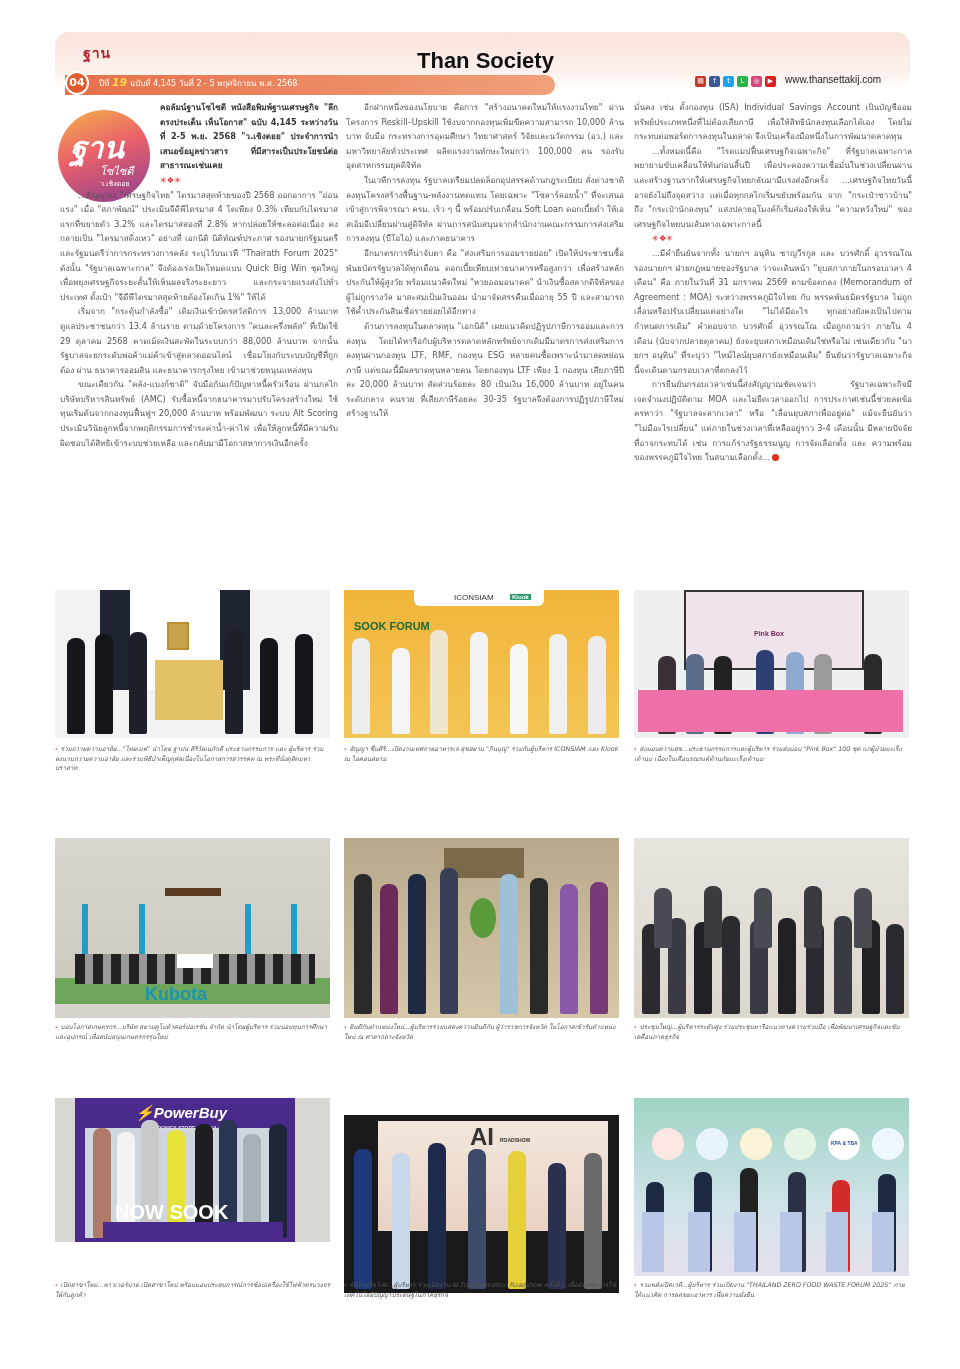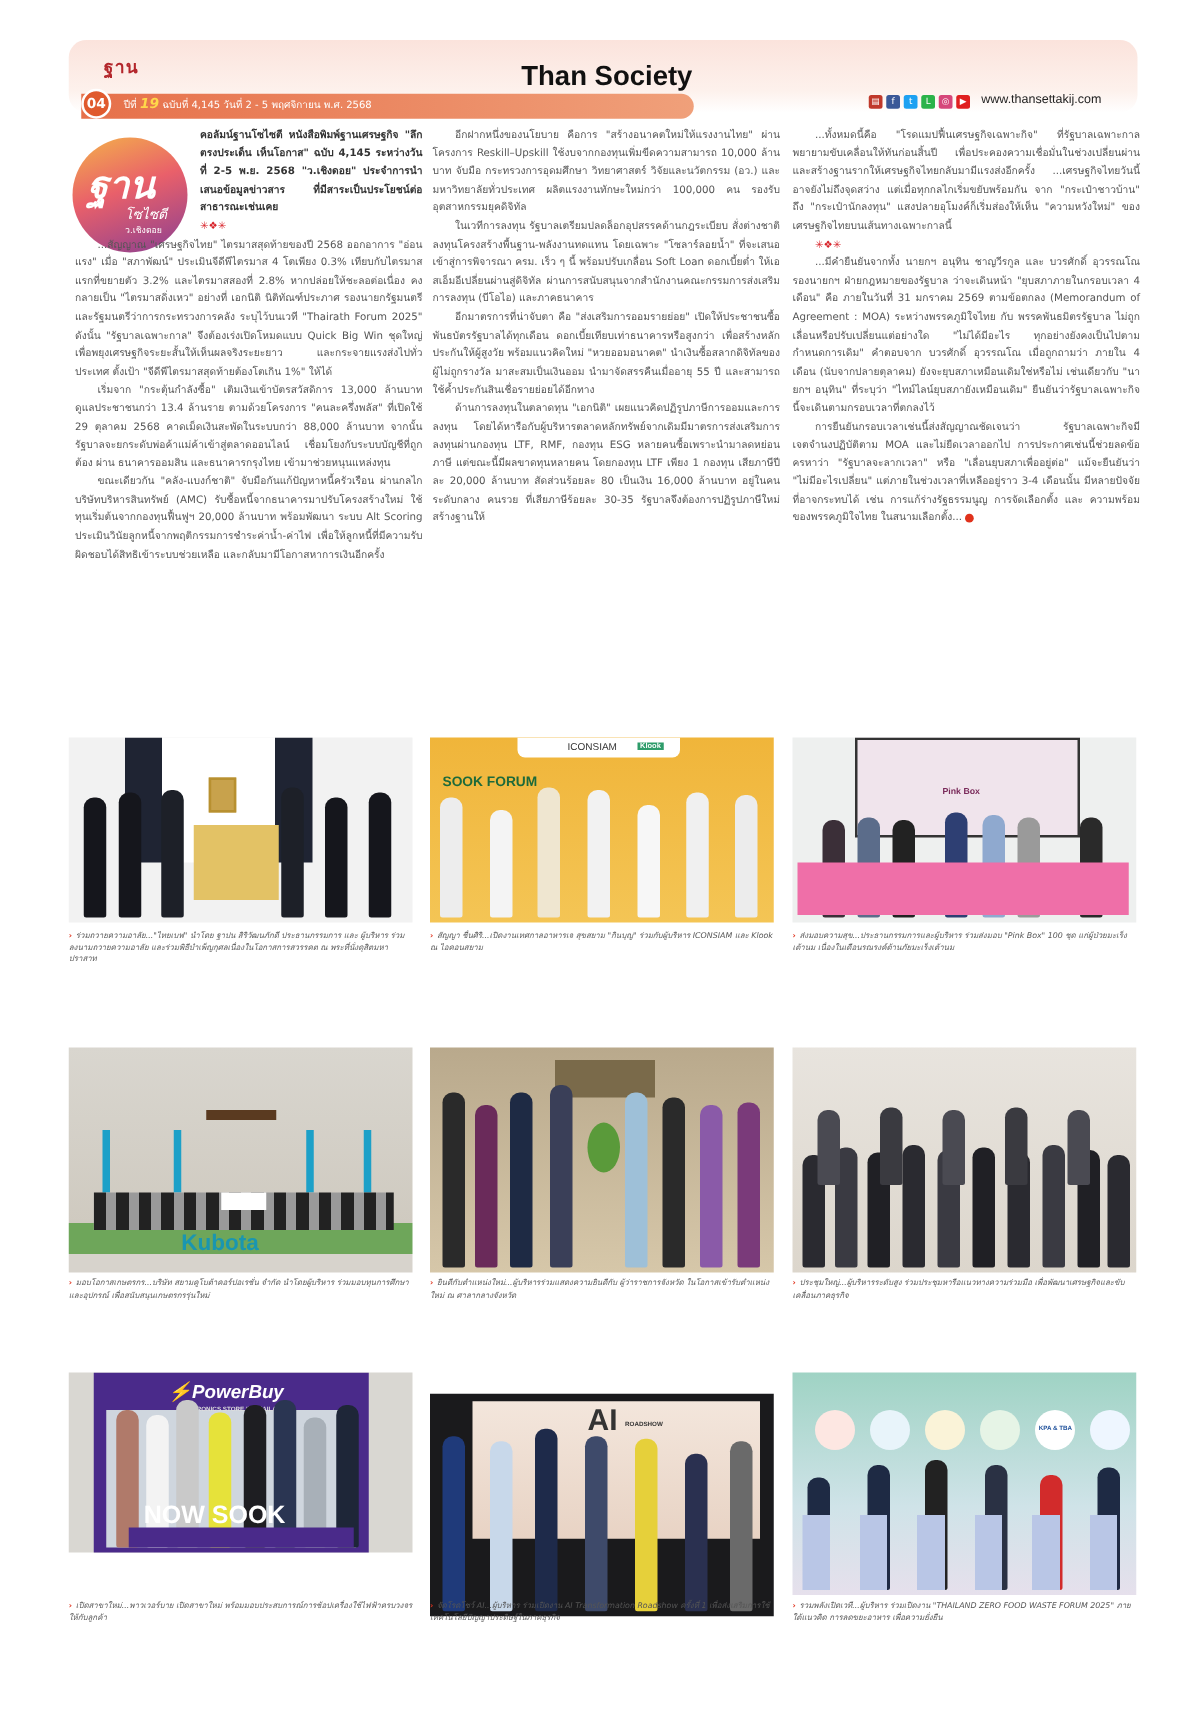--- a/index.html
+++ b/index.html
@@ -74,20 +74,21 @@
 </div>
 
 <div class="col col2">
   <p>อีกฝากหนึ่งของนโยบาย คือการ "สร้างอนาคตใหม่ให้แรงงานไทย" ผ่านโครงการ Reskill–Upskill ใช้งบจากกองทุนเพิ่มขีดความสามารถ 10,000 ล้านบาท จับมือ กระทรวงการอุดมศึกษา วิทยาศาสตร์ วิจัยและนวัตกรรม (อว.) และ มหาวิทยาลัยทั่วประเทศ ผลิตแรงงานทักษะใหม่กว่า 100,000 คน รองรับอุตสาหกรรมยุคดิจิทัล</p>
   <p>ในเวทีการลงทุน รัฐบาลเตรียมปลดล็อกอุปสรรคด้านกฎระเบียบ สั่งต่างชาติลงทุนโครงสร้างพื้นฐาน-พลังงานทดแทน โดยเฉพาะ "โซลาร์ลอยน้ำ" ที่จะเสนอเข้าสู่การพิจารณา ครม. เร็ว ๆ นี้ พร้อมปรับเกลื่อน Soft Loan ดอกเบี้ยต่ำ ให้เอสเอ็มอีเปลี่ยนผ่านสู่ดิจิทัล ผ่านการสนับสนุนจากสำนักงานคณะกรรมการส่งเสริมการลงทุน (บีโอไอ) และภาคธนาคาร</p>
   <p>อีกมาตรการที่น่าจับตา คือ "ส่งเสริมการออมรายย่อย" เปิดให้ประชาชนซื้อพันธบัตรรัฐบาลได้ทุกเดือน ดอกเบี้ยเทียบเท่าธนาคารหรือสูงกว่า เพื่อสร้างหลักประกันให้ผู้สูงวัย พร้อมแนวคิดใหม่ "หวยออมอนาคต" นำเงินซื้อสลากดิจิทัลของผู้ไม่ถูกรางวัล มาสะสมเป็นเงินออม นำมาจัดสรรคืนเมื่ออายุ 55 ปี และสามารถใช้ค้ำประกันสินเชื่อรายย่อยได้อีกทาง</p>
   <p>ด้านการลงทุนในตลาดทุน "เอกนิติ" เผยแนวคิดปฏิรูปภาษีการออมและการลงทุน โดยได้หารือกับผู้บริหารตลาดหลักทรัพย์จากเดิมมีมาตรการส่งเสริมการลงทุนผ่านกองทุน LTF, RMF, กองทุน ESG หลายคนซื้อเพราะนำมาลดหย่อนภาษี แต่ขณะนี้มีผลขาดทุนหลายคน โดยกองทุน LTF เพียง 1 กองทุน เสียภาษีปีละ 20,000 ล้านบาท สัดส่วนร้อยละ 80 เป็นเงิน 16,000 ล้านบาท อยู่ในคนระดับกลาง คนรวย ที่เสียภาษีร้อยละ 30-35 รัฐบาลจึงต้องการปฏิรูปภาษีใหม่ สร้างฐานให้</p>
 </div>
 
 <div class="col col3">
+  <p class="noind">มั่นคง เช่น ตั้งกองทุน (ISA) Individual Savings Account เป็นบัญชีออมทรัพย์ประเภทหนึ่งที่ไม่ต้องเสียภาษี เพื่อให้สิทธินักลงทุนเลือกได้เอง โดยไม่กระทบต่อพอร์ตการลงทุนในตลาด จึงเป็นเครื่องมือหนึ่งในการพัฒนาตลาดทุน</p>
   <p>...ทั้งหมดนี้คือ "โรดแมปฟื้นเศรษฐกิจเฉพาะกิจ" ที่รัฐบาลเฉพาะกาลพยายามขับเคลื่อนให้ทันก่อนสิ้นปี เพื่อประคองความเชื่อมั่นในช่วงเปลี่ยนผ่าน และสร้างฐานรากให้เศรษฐกิจไทยกลับมามีแรงส่งอีกครั้ง ...เศรษฐกิจไทยวันนี้อาจยังไม่ถึงจุดสว่าง แต่เมื่อทุกกลไกเริ่มขยับพร้อมกัน จาก "กระเป๋าชาวบ้าน" ถึง "กระเป๋านักลงทุน" แสงปลายอุโมงค์ก็เริ่มส่องให้เห็น "ความหวังใหม่" ของเศรษฐกิจไทยบนเส้นทางเฉพาะกาลนี้</p>
   <p><span class="star">✳❖✳</span></p>
   <p>...มีคำยืนยันจากทั้ง นายกฯ อนุทิน ชาญวีรกูล และ บวรศักดิ์ อุวรรณโณ รองนายกฯ ฝ่ายกฎหมายของรัฐบาล ว่าจะเดินหน้า "ยุบสภาภายในกรอบเวลา 4 เดือน" คือ ภายในวันที่ 31 มกราคม 2569 ตามข้อตกลง (Memorandum of Agreement : MOA) ระหว่างพรรคภูมิใจไทย กับ พรรคพันธมิตรรัฐบาล ไม่ถูกเลื่อนหรือปรับเปลี่ยนแต่อย่างใด "ไม่ได้มีอะไร ทุกอย่างยังคงเป็นไปตามกำหนดการเดิม" คำตอบจาก บวรศักดิ์ อุวรรณโณ เมื่อถูกถามว่า ภายใน 4 เดือน (นับจากปลายตุลาคม) ยังจะยุบสภาเหมือนเดิมใช่หรือไม่ เช่นเดียวกับ "นายกฯ อนุทิน" ที่ระบุว่า "ไทม์ไลน์ยุบสภายังเหมือนเดิม" ยืนยันว่ารัฐบาลเฉพาะกิจนี้จะเดินตามกรอบเวลาที่ตกลงไว้</p>
   <p><span>การยืนยันกรอบเวลาเช่นนี้ส่งสัญญาณชัดเจนว่า รัฐบาลเฉพาะกิจมีเจตจำนงปฏิบัติตาม MOA และไม่ยืดเวลาออกไป การประกาศเช่นนี้ช่วยลดข้อครหาว่า "รัฐบาลจะลากเวลา" หรือ "เลื่อนยุบสภาเพื่ออยู่ต่อ" แม้จะยืนยันว่า "ไม่มีอะไรเปลี่ยน" แต่ภายในช่วงเวลาที่เหลืออยู่ราว 3-4 เดือนนั้น มีหลายปัจจัยที่อาจกระทบได้ เช่น การแก้ร่างรัฐธรรมนูญ การจัดเลือกตั้ง และ ความพร้อมของพรรคภูมิใจไทย ในสนามเลือกตั้ง...</span> <span class="enddot"></span></p>
 </div>
 
 <div class="photo" style="left:55px;top:590px;height:148px;background:#f2f2f2;">
   <div class="ph-inner">
     <div style="position:absolute;left:45px;top:0;width:150px;height:100px;background:linear-gradient(90deg,#1f2433 0%,#1f2433 20%,#fff 20%,#fff 80%,#1f2433 80%);"></div>
     <div style="position:absolute;left:112px;top:32px;width:22px;height:28px;background:#c8a24c;border:2px solid #b89030;"></div>

